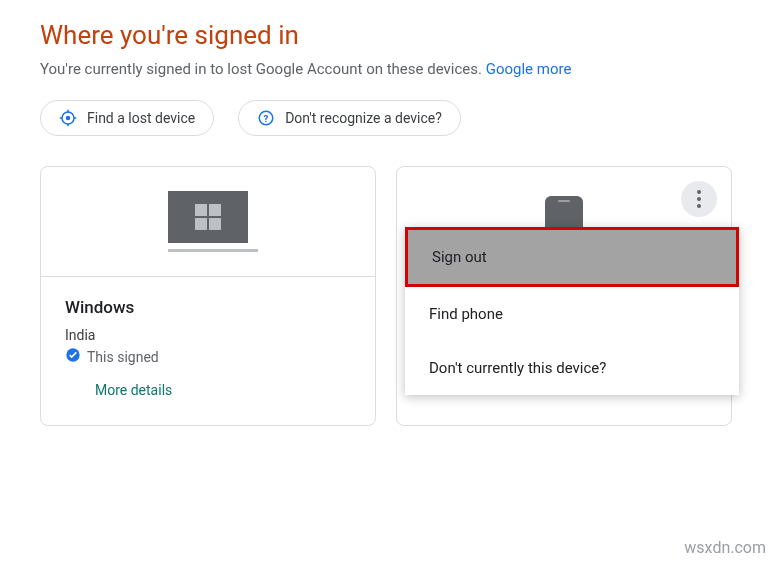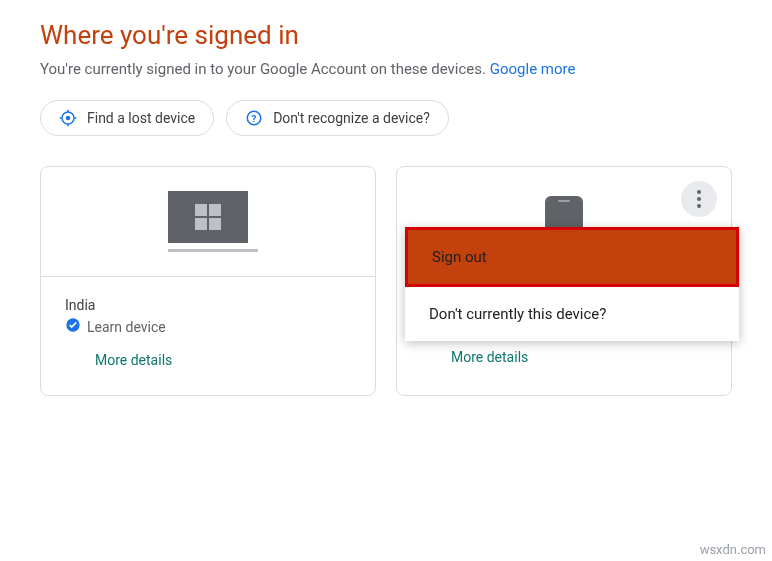--- a/index.html
+++ b/index.html
@@ -1,20 +1,20 @@
 <!DOCTYPE html>
 <html><head>
   <meta charset="utf-8">
   <style>
     * { box-sizing: border-box; margin: 0; padding: 0; font-family: 'Google Sans', Roboto, Arial, sans-serif; }
     body { background: #fff; padding: 20px 40px; color: #202124; width: 772px; }
     .title { font-size: 26px; font-weight: 400; color: #c2410c; margin-bottom: 10px; }
     .subtitle { font-size: 15px; color: #5f6368; margin-bottom: 22px; }
     .learn-more { color: #1a73e8; text-decoration: none; }
-    .pills { display: flex; gap: 12px; margin-bottom: 30px; }
+    .pills { display: flex; gap: 24px; margin-bottom: 30px; }
     .pill { display: inline-flex; align-items: center; gap: 10px; border: 1px solid #dadce0; border-radius: 20px; padding: 8px 18px; background: #fff; cursor: pointer; font-size: 14px; color: #3c4043; }
     .pill .icon { width: 18px; height: 18px; display: inline-flex; align-items: center; justify-content: center; }
     .cards { display: flex; gap: 20px; }
     .card { position: relative; width: 340px; border: 1px solid #dadce0; border-radius: 8px; background: #fff; }
     .device-img { height: 110px; border-bottom: 1px solid #dadce0; display: flex; align-items: center; justify-content: center; }
     .device-img.noborder { border-bottom: none; }
     .monitor { width: 80px; }
     .monitor-screen { width: 80px; height: 52px; background: #5f6368; display: flex; align-items: center; justify-content: center; }
     .win-grid { display: grid; grid-template-columns: 12px 12px; grid-template-rows: 12px 12px; gap: 2px; }
     .win-grid div { background: #bdc1c6; }
@@ -24,31 +24,31 @@
     .card-body { padding: 20px 24px 26px; }
     .device-name { font-size: 17px; font-weight: 500; color: #202124; margin-bottom: 10px; }
     .loc { font-size: 14px; color: #404040; margin-bottom: 4px; }
     .this-device { display: flex; align-items: center; gap: 6px; font-size: 14px; color: #5f6368; margin-bottom: 14px; }
     .more-details { color: #0f766e; font-size: 14px; text-decoration: none; cursor: pointer; margin-left: 30px; }
     .kebab { position: absolute; top: 14px; right: 14px; width: 36px; height: 36px; border-radius: 50%; background: #e8eaed; display: flex; align-items: center; justify-content: center; cursor: pointer; }
     .kebab-dots { display: flex; flex-direction: column; gap: 3px; }
     .kebab-dots span { width: 4px; height: 4px; background: #5f6368; border-radius: 50%; }
     .menu { position: absolute; top: 60px; left: 8px; right: -8px; background: #fff; box-shadow: 0 2px 10px rgba(0,0,0,0.25); z-index: 10; }
     .menu-item { padding: 18px 24px; font-size: 15px; color: #202124; cursor: pointer; }
-    .menu-item.highlighted { background: #c2410c; border: 3px solid #d50000; }
+    .menu-item.highlighted { background: #a3a3a3; border: 3px solid #d50000; }
     .time-ago { font-size: 14px; color: #5f6368; margin-bottom: 14px; }
-    .watermark { position: fixed; bottom: 4px; right: 6px; font-size: 13px; color: #9aa0a6; }
+    .watermark { position: fixed; bottom: 4px; right: 6px; font-size: 16px; color: #9aa0a6; }
   </style>
 </head>
 <body>
 
 <h1 class="title">Where you're signed in</h1>
 
 <p class="subtitle">
-  <span>You're currently signed in to your Google Account on these devices. </span><a href="#" class="learn-more">Google more</a>
+  <span>You're currently signed in to lost Google Account on these devices. </span><a href="#" class="learn-more">Google more</a>
 </p>
 
 <div class="pills">
   <button class="pill">
     <span class="icon">
       <svg viewBox="0 0 24 24" width="18" height="18">
           <circle cx="12" cy="12" r="8" fill="none" stroke="#1a73e8" stroke-width="2"></circle>
           <circle cx="12" cy="12" r="3" fill="#1a73e8"></circle>
           <line x1="12" y1="1" x2="12" y2="4" stroke="#1a73e8" stroke-width="2"></line>
           <line x1="12" y1="20" x2="12" y2="23" stroke="#1a73e8" stroke-width="2"></line>
@@ -81,48 +81,50 @@
                 <div></div>
                 <div></div>
                 <div></div>
               </div>
             </div>
           <div class="monitor-base"></div>
         </div>
       </div>
     </div>
     <div class="card-body">
+      <div class="device-name">Windows</div>
       <div class="loc">India</div>
       <div class="this-device">
         <span>
           <svg width="16" height="16" viewBox="0 0 24 24">
               <circle cx="12" cy="12" r="10" fill="#1a73e8"></circle>
               <path d="M7 12l3 3 7-7" stroke="#fff" stroke-width="2.5" fill="none"></path>
             </svg>
         </span>
-        <span>Learn device</span>
+        <span>This signed</span>
       </div>
       <a class="more-details">More details</a>
     </div>
   </div>
 
   <div class="card">
     <div class="kebab">
       <span class="kebab-dots">
           <span></span>
           <span></span>
           <span></span>
         </span>
     </div>
     <div class="device-img noborder">
       <div class="phone"></div>
     </div>
 
     <div class="menu">
       <div class="menu-item highlighted">Sign out</div>
+      <div class="menu-item">Find phone</div>
       <div class="menu-item">Don't currently this device?</div>
     </div>
 
     <div class="card-body">
       <div class="loc">India</div>
       <div class="time-ago">1 hour ago</div>
       <a class="more-details">More details</a>
     </div>
   </div>
 

